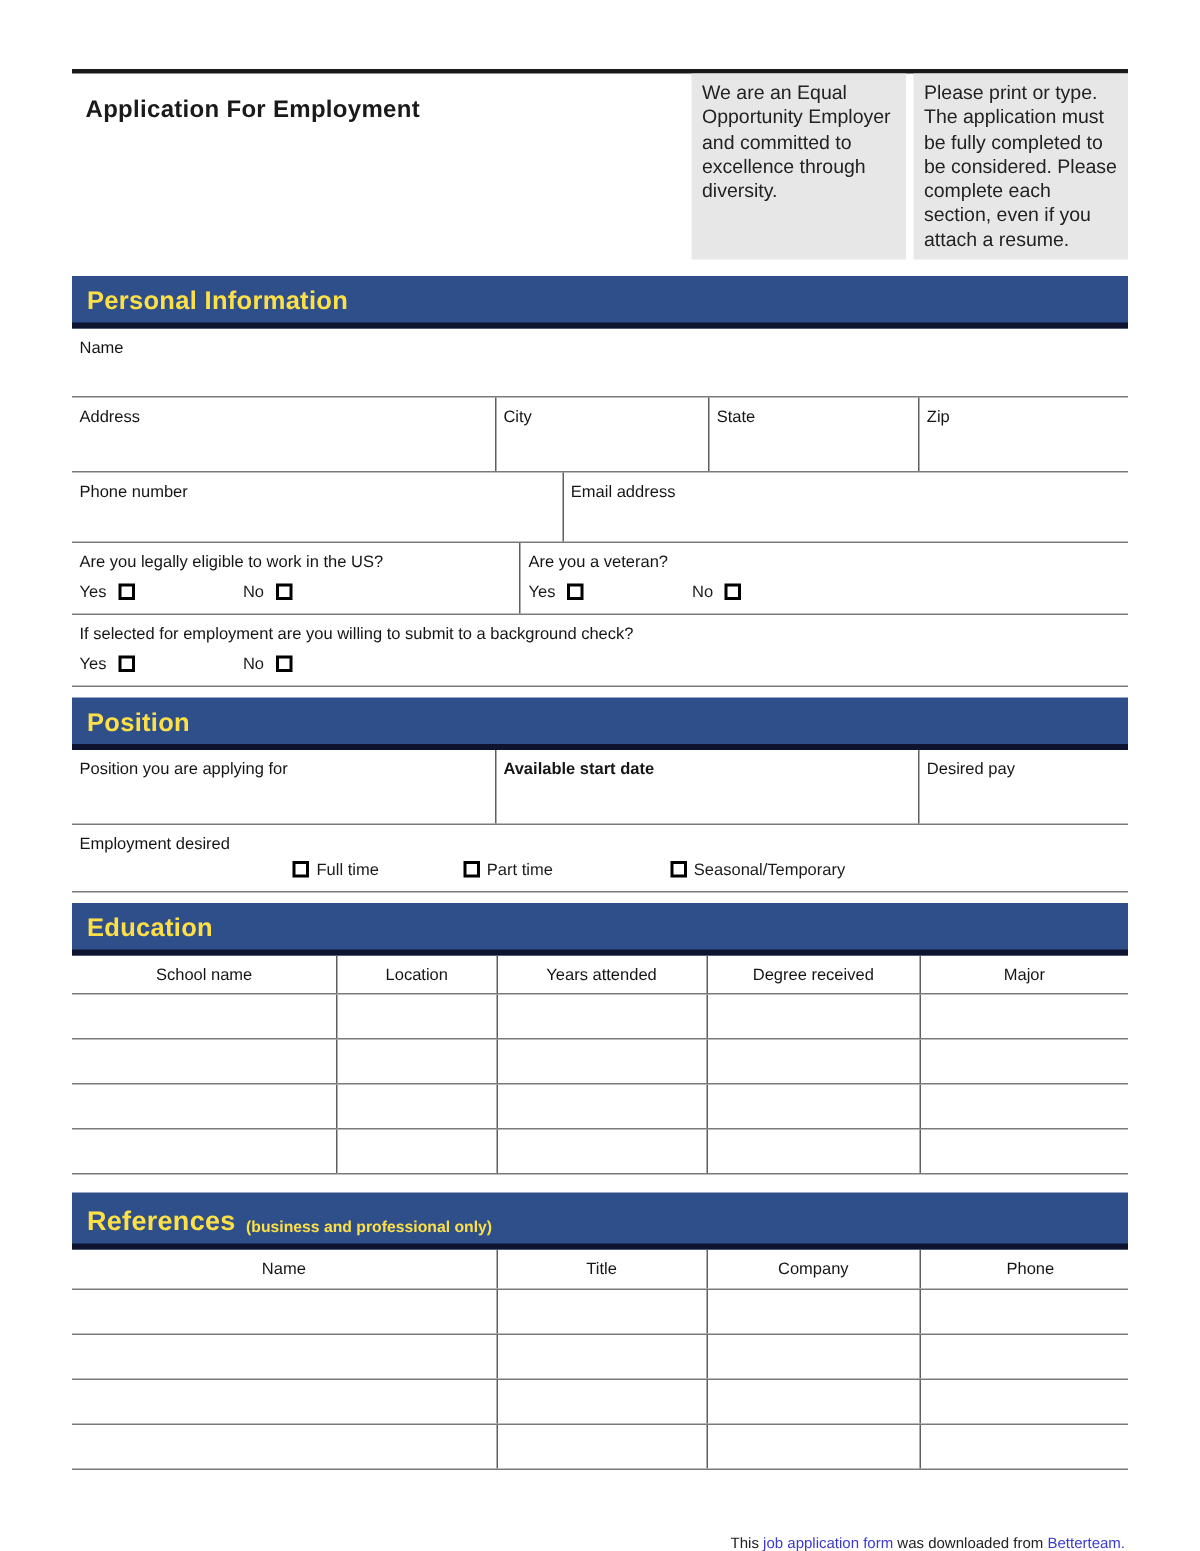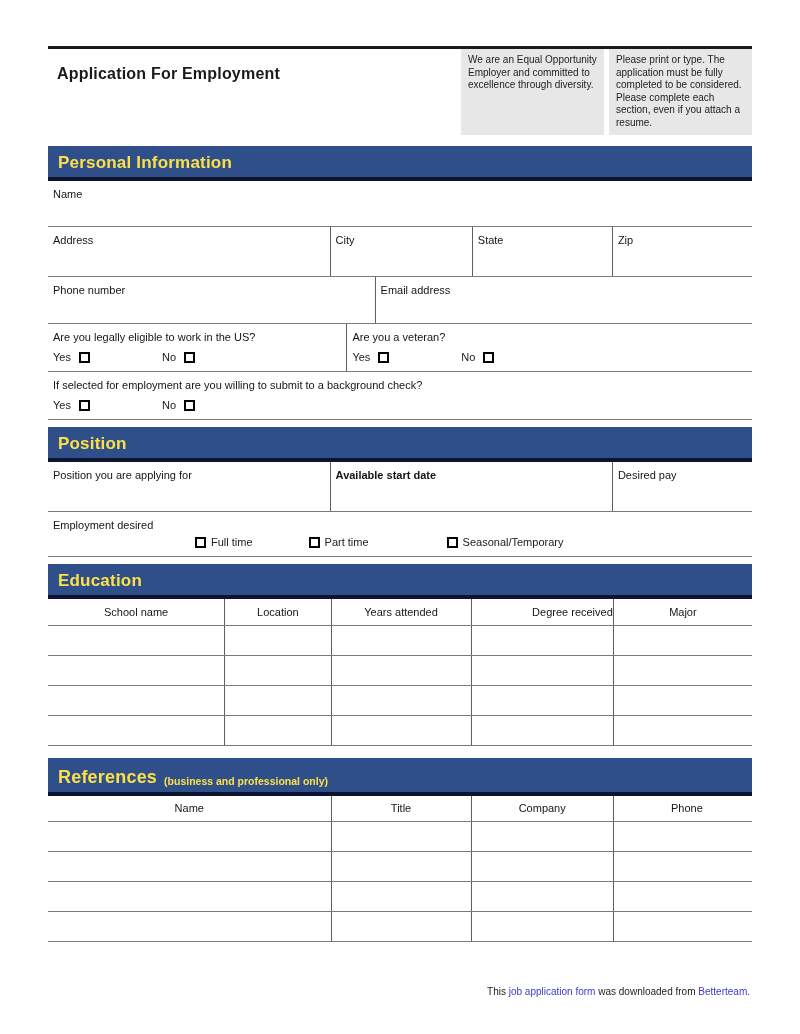--- a/index.html
+++ b/index.html
@@ -15,21 +15,21 @@
   *{box-sizing:border-box;margin:0;padding:0;}
   html,body{width:800px;height:1034px;background:#ffffff;overflow:hidden;}
   body{font-family:"Liberation Sans","DejaVu Sans",sans-serif;color:var(--text);}
   .page{width:704px;margin:0 48px;padding-top:46px;}
 
   .top-rule{border-top:3px solid var(--topline);}
 
   
   .header{display:flex;align-items:stretch;min-height:86px;}
   .title{font-size:16px;font-weight:bold;padding:16px 0 0 9px;flex:1;letter-spacing:.2px;}
-  .notice{width:143px;background:var(--notice-bg);font-size:10px;line-height:1.25;
+  .notice{width:143px;background:var(--notice-bg);font-size:13px;line-height:1.25;
           padding:5px 7px;color:#222;margin-left:5px;}
 
   
   .bar{background:var(--section-bar);border-bottom:4px solid var(--bar-border);
        color:#fde047;display:flex;align-items:flex-end;padding:0 0 4px 10px;height:35px;}
   .bar .bar-title{font-size:17px;font-weight:bold;letter-spacing:.2px;}
   .bar.refs{height:38px;}
   .bar.refs .bar-title{font-size:18px;}
   .bar .bar-sub{font-size:10.5px;font-weight:bold;margin-left:7px;padding-bottom:1px;}
   .mt11{margin-top:11px;} .mt7{margin-top:7px;} .mt12{margin-top:12px;}
@@ -197,21 +197,21 @@
   <div class="bar mt7">
     <span class="bar-title">Education</span>
   </div>
 
   <table>
     <thead>
         <tr>
           <th style="width: 25.1%;">School name</th>
           <th style="width: 15.1%;">Location</th>
           <th style="width: 19.9%;">Years attended</th>
-          <th style="width: 20.2%; text-align: right;">Degree received</th>
+          <th style="width: 20.2%;">Degree received</th>
           <th style="width: 19.7%; margin-top: 8px;">Major</th>
         </tr>
       </thead>
     <tbody>
         <tr>
           <td></td>
           <td></td>
           <td></td>
           <td></td>
           <td></td>

